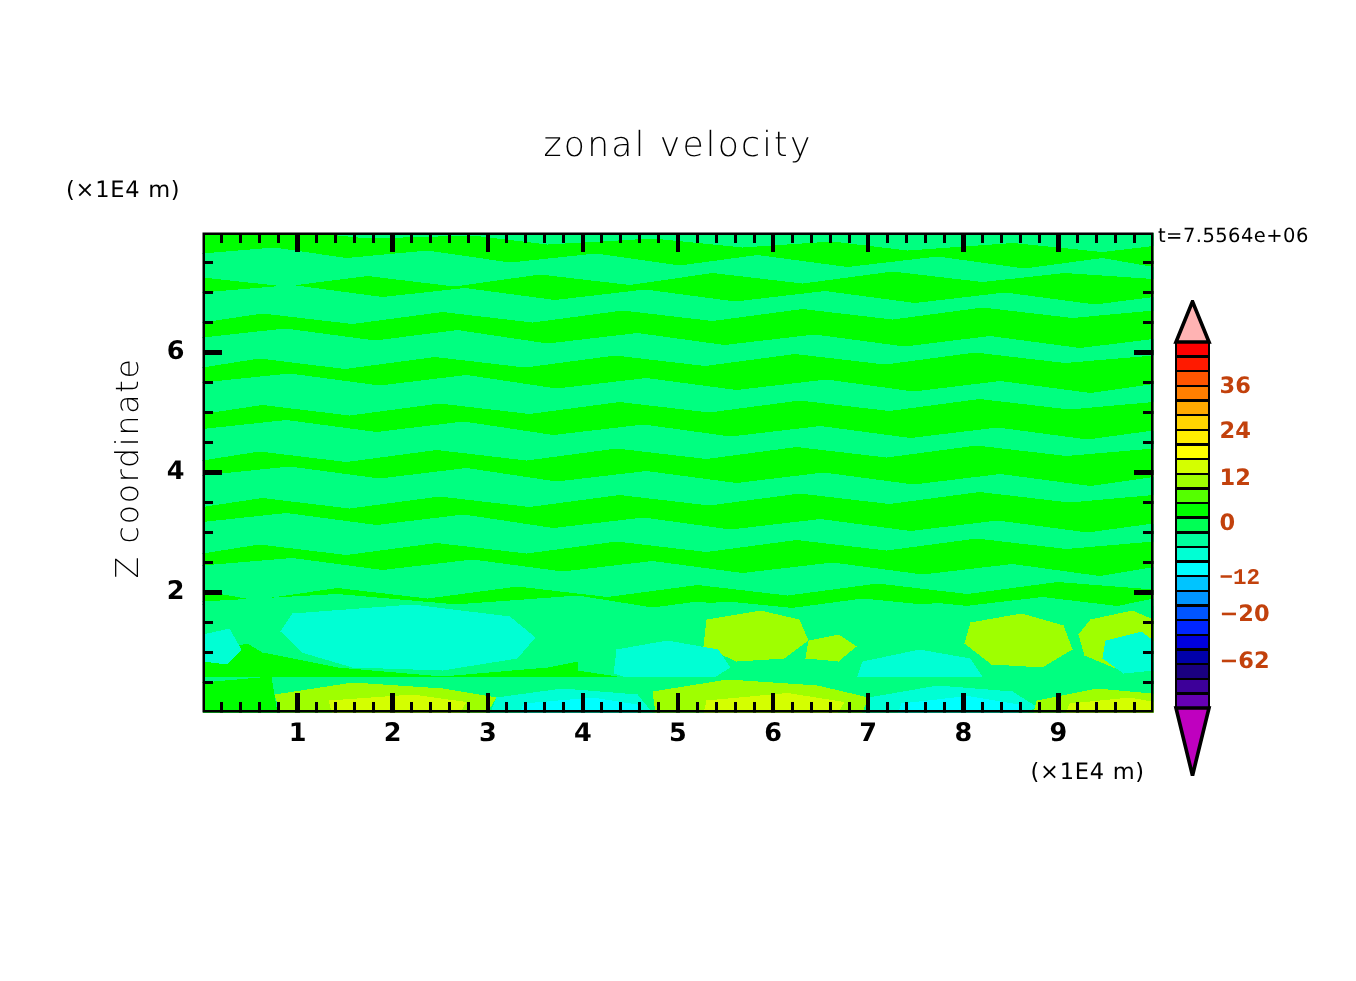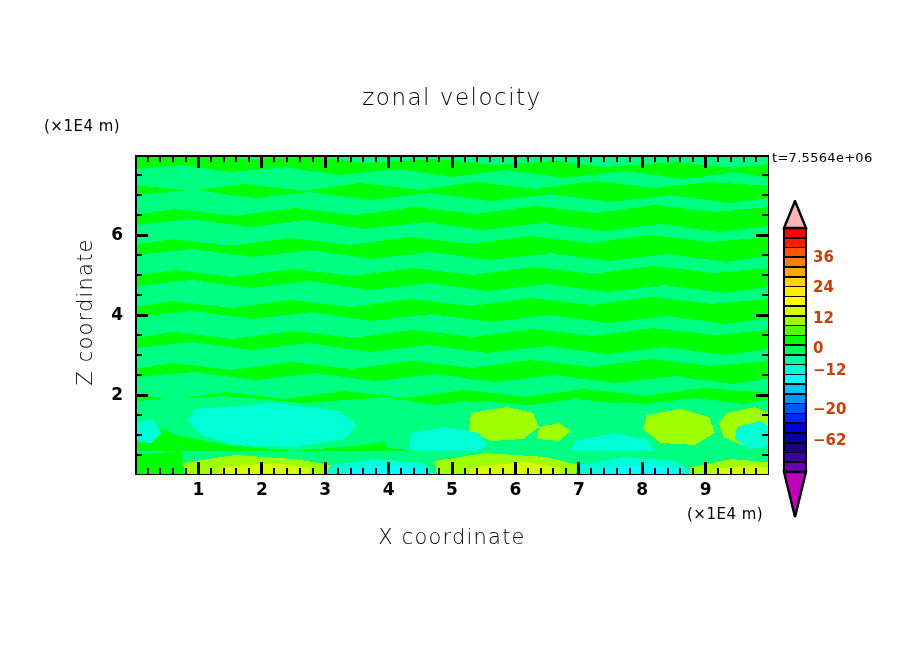--- a/index.html
+++ b/index.html
@@ -117,21 +117,20 @@
 </head>
 <body>
 
 <div class="stage">
 
   <div class="txt" id="plot-title">zonal velocity</div>
 
   <div class="txt" id="y-units-label">(×1E4 m)</div>
   <div class="txt" id="x-units-label">(×1E4 m)</div>
 
-  <div class="txt" id="x-axis-title">X coordinate</div>
   <div class="txt" id="y-axis-title">Z coordinate</div>
 
   <div class="txt" id="time-annotation">t=7.5564e+06</div>
 
   <div id="contour-plot-frame">
     <svg width="634" height="320" viewBox="0 0 634 320" shape-rendering="crispEdges">
       <defs>
         <clipPath id="plotclip">
             <rect x="0" y="0" width="634" height="320"></rect>
           </clipPath>
@@ -388,18 +387,18 @@
           <polygon points="6,28 28,28 17,1" fill="#ffb3b3" stroke="#000" stroke-width="2.4" stroke-linejoin="miter"></polygon>
           <polygon points="6,272 28,272 17,317" fill="#bf00bf" stroke="#000" stroke-width="2.4" stroke-linejoin="miter"></polygon>
         </g>
     </svg>
   </div>
   <div id="cbar-tick-labels">
       <div class="cbar-label" style="top: 247.5px;">36</div>
       <div class="cbar-label" style="top: 278px;">24</div>
       <div class="cbar-label" style="top: 308.5px;">12</div>
       <div class="cbar-label" style="top: 339px;">0</div>
-      <div class="cbar-label" style="top: 361px;">−12</div>
+      <div class="cbar-label" style="top: 377px; font-family: Liberation Mono, monospace;">−12</div>
       <div class="cbar-label" style="top: 400px;">−20</div>
       <div class="cbar-label" style="top: 430.5px;">−62</div>
     </div>
 
 </div>
 
 </body></html>

